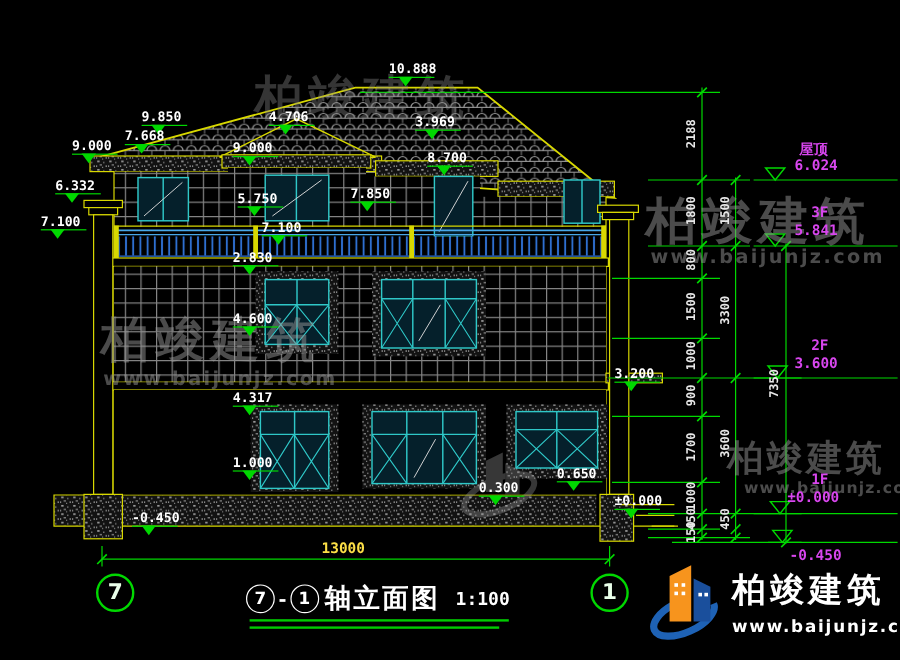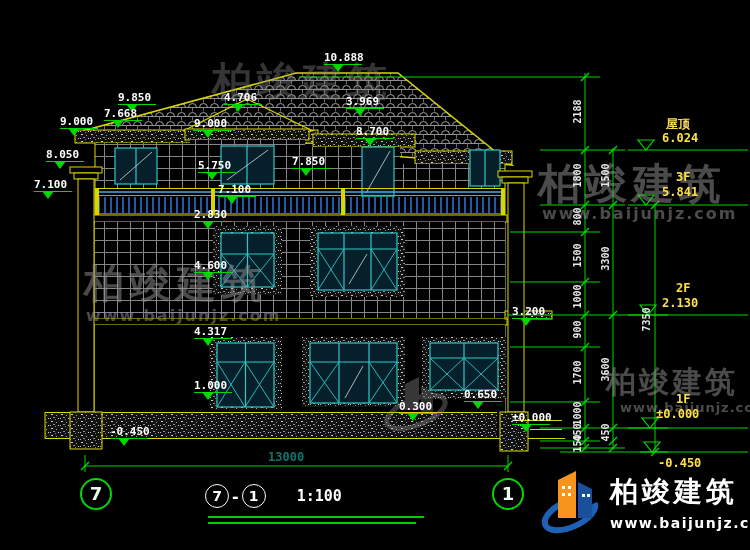--- a/index.html
+++ b/index.html
@@ -4,38 +4,38 @@
 <style>
   html,body{margin:0;padding:0;background:#000;}
   #canvas{position:relative;width:750px;height:550px;background:#000;overflow:hidden;
           font-family:"DejaVu Sans Mono","Liberation Mono",monospace;}
   .lvl{position:absolute;z-index:6;color:#fff;font:bold 11px "DejaVu Sans Mono",monospace;line-height:1;white-space:nowrap;}
   .lvl .sym{display:block;width:38px;height:9px;border-top:1.5px solid #00d800;margin-top:1px;position:relative;}
   .lvl .sym::before{content:"";position:absolute;left:8px;top:-1px;width:0;height:0;
       border-left:6px solid transparent;border-right:6px solid transparent;border-top:8px solid #00d800;}
   .dv{position:absolute;width:44px;text-align:center;transform:rotate(-90deg);color:#e8e8e8;
       font:bold 10px "DejaVu Sans Mono",monospace;z-index:6;white-space:nowrap;}
-  .lvtxt{position:absolute;color:#fde047;font:bold 12px "DejaVu Sans Mono",monospace;z-index:6;white-space:nowrap;text-align:right;}
+  .lvtxt{position:absolute;color:#d946ef;font:bold 12px "DejaVu Sans Mono",monospace;z-index:6;white-space:nowrap;text-align:right;}
   .wm{position:absolute;color:rgba(150,150,150,.5);font-weight:bold;z-index:4;white-space:nowrap;
       font-family:"DejaVu Sans",sans-serif;pointer-events:none;}
   .bub{position:absolute;width:28px;height:28px;border:2px solid #00d800;border-radius:50%;z-index:6;
       color:#eaffea;font:bold 18px "DejaVu Sans",sans-serif;text-align:center;line-height:28px;}
   #titlebar{position:absolute;left:205px;top:484px;z-index:6;display:flex;align-items:center;gap:5px;color:#fff;
       font-family:"DejaVu Sans",sans-serif;}
   #titlebar .circ{display:inline-block;width:22px;height:22px;border:1.5px solid #fff;border-radius:50%;
       font:bold 14px "DejaVu Sans",sans-serif;text-align:center;line-height:22px;}
   #titlebar .dash{font-weight:bold;font-size:16px;margin:0 -2px;}
   #titlebar .ttl{font-size:22px;font-weight:bold;letter-spacing:2px;}
-  #titlebar .scale{font:bold 15px "DejaVu Sans Mono",monospace;margin-left:26px;}
+  #titlebar .scale{font:bold 15px "DejaVu Sans Mono",monospace;margin-left:8px;}
   .uline{position:absolute;height:2px;background:#00cc00;z-index:6;}
   #logo{position:absolute;left:540px;top:466px;z-index:7;display:flex;align-items:center;gap:8px;}
   #logo .txt{display:flex;flex-direction:column;}
   #logo .cn{color:#fff;font:bold 28px "DejaVu Sans",sans-serif;letter-spacing:4px;}
   #logo .url{color:#fff;font:bold 14px "DejaVu Sans",sans-serif;letter-spacing:1.5px;margin-top:4px;}
-  .odim{position:absolute;color:#0f766e;font:bold 12px "DejaVu Sans Mono",monospace;z-index:6;}
+  .odim{position:absolute;color:#fde047;font:bold 12px "DejaVu Sans Mono",monospace;z-index:6;}
 </style>
 </head>
 <body>
 
 <div id="canvas">
 
   <svg width="750" height="550" viewBox="0 0 750 550" style="position:absolute;left:0;top:0;z-index:1">
     <defs>
       <pattern id="tiles" width="11" height="9" patternUnits="userSpaceOnUse">
         <rect width="11" height="9" fill="#000"></rect>
@@ -200,21 +200,21 @@
   <div class="wm" style="left:620px;top:400px;font-size:13px;letter-spacing:1px;">www.baijunjz.com</div>
 
   <div class="lvl" style="left:324px;top:52px"><span>10.888</span><span class="sym"></span></div>
   <div class="lvl" style="left:118px;top:92px"><span>9.850</span><span class="sym"></span></div>
   <div class="lvl" style="left:104px;top:108px"><span>7.668</span><span class="sym"></span></div>
   <div class="lvl" style="left:60px;top:116px"><span>9.000</span><span class="sym"></span></div>
   <div class="lvl" style="left:224px;top:92px"><span>4.706</span><span class="sym"></span></div>
   <div class="lvl" style="left:194px;top:118px"><span>9.000</span><span class="sym"></span></div>
   <div class="lvl" style="left:346px;top:96px"><span>3.969</span><span class="sym"></span></div>
   <div class="lvl" style="left:356px;top:126px"><span>8.700</span><span class="sym"></span></div>
-  <div class="lvl" style="left:46px;top:149px"><span>8.050</span><span class="sym"></span></div>
+  <div class="lvl" style="left:46px;top:149px"><span>6.332</span><span class="sym"></span></div>
   <div class="lvl" style="left:292px;top:156px"><span>7.850</span><span class="sym"></span></div>
   <div class="lvl" style="left:198px;top:160px"><span>5.750</span><span class="sym"></span></div>
   <div class="lvl" style="left:34px;top:179px"><span>7.100</span><span class="sym"></span></div>
   <div class="lvl" style="left:218px;top:184px"><span>7.100</span><span class="sym"></span></div>
   <div class="lvl" style="left:194px;top:209px"><span>2.830</span><span class="sym"></span></div>
   <div class="lvl" style="left:194px;top:260px"><span>4.600</span><span class="sym"></span></div>
   <div class="lvl" style="left:512px;top:306px"><span>3.200</span><span class="sym"></span></div>
   <div class="lvl" style="left:194px;top:326px"><span>4.317</span><span class="sym"></span></div>
   <div class="lvl" style="left:194px;top:380px"><span>1.000</span><span class="sym"></span></div>
   <div class="lvl" style="left:399px;top:401px"><span>0.300</span><span class="sym"></span></div>
@@ -236,33 +236,34 @@
   <div class="dv" style="left:583px;top:253px">3300</div>
   <div class="dv" style="left:583px;top:364px">3600</div>
   <div class="dv" style="left:583px;top:427px">450</div>
   <div class="dv" style="left:624px;top:314px">7350</div>
 
   <div class="lvtxt" style="left:666px;top:116px">屋顶</div>
   <div class="lvtxt" style="left:662px;top:131px">6.024</div>
   <div class="lvtxt" style="left:676px;top:170px">3F</div>
   <div class="lvtxt" style="left:662px;top:185px">5.841</div>
   <div class="lvtxt" style="left:676px;top:281px">2F</div>
-  <div class="lvtxt" style="left:662px;top:296px">2.130</div>
+  <div class="lvtxt" style="left:662px;top:296px">3.600</div>
   <div class="lvtxt" style="left:676px;top:392px">1F</div>
   <div class="lvtxt" style="left:656px;top:407px">±0.000</div>
   <div class="lvtxt" style="left:658px;top:456px">-0.450</div>
 
   <div class="odim" style="left:268px;top:450px">13000</div>
   <div class="bub" style="left:80px;top:478px">7</div>
   <div class="bub" style="left:492px;top:478px">1</div>
 
   <div id="titlebar">
     <span class="circ">7</span>
     <span class="dash">-</span>
     <span class="circ">1</span>
+    <span class="ttl">轴立面图</span>
     <span class="scale">1:100</span>
   </div>
   <div class="uline" style="left:208px;top:516px;width:216px"></div>
   <div class="uline" style="left:208px;top:522px;width:208px"></div>
 
   <div id="logo">
     <svg width="62" height="72" viewBox="0 0 62 72">
       <ellipse cx="30" cy="48" rx="27" ry="13" transform="rotate(-24 30 48)" fill="none" stroke="#1e62b5" stroke-width="6" stroke-dasharray="92 40"></ellipse>
       <path d="M18 14 L36 5 V52 H18 Z" fill="#f7941d"></path>
       <path d="M38 16 L52 23 V52 H38 Z" fill="#1a4f9c"></path>

